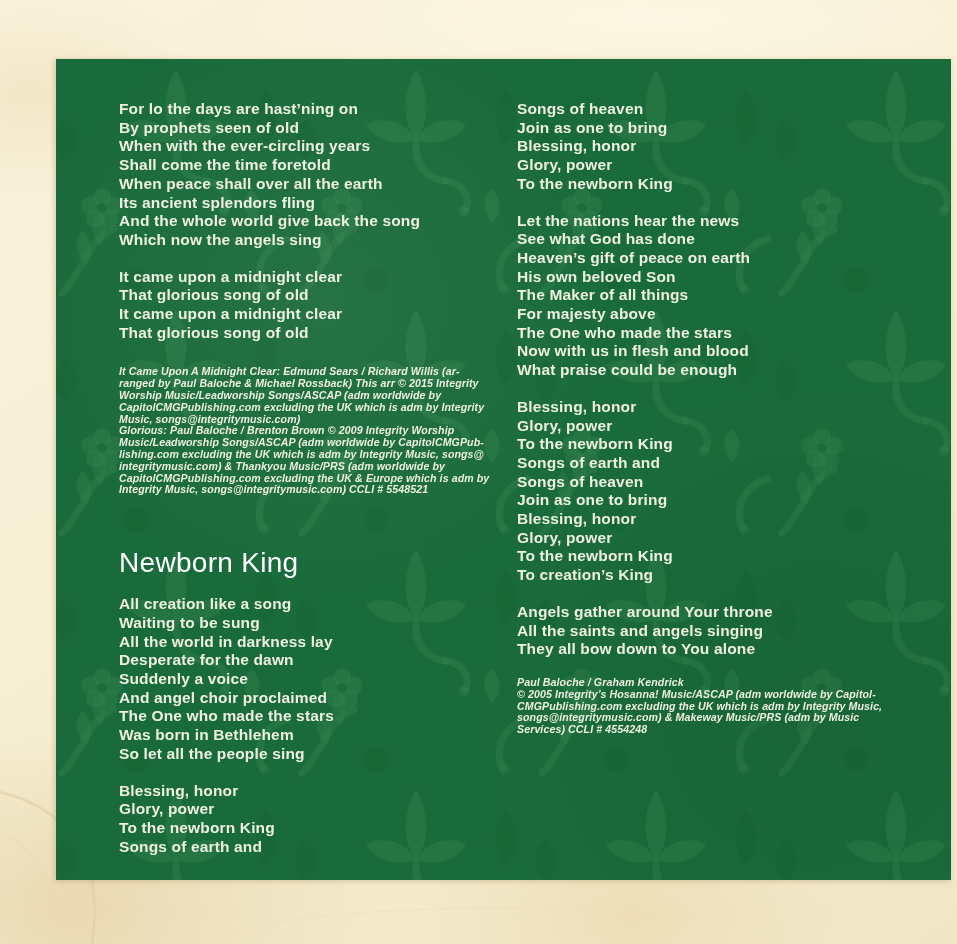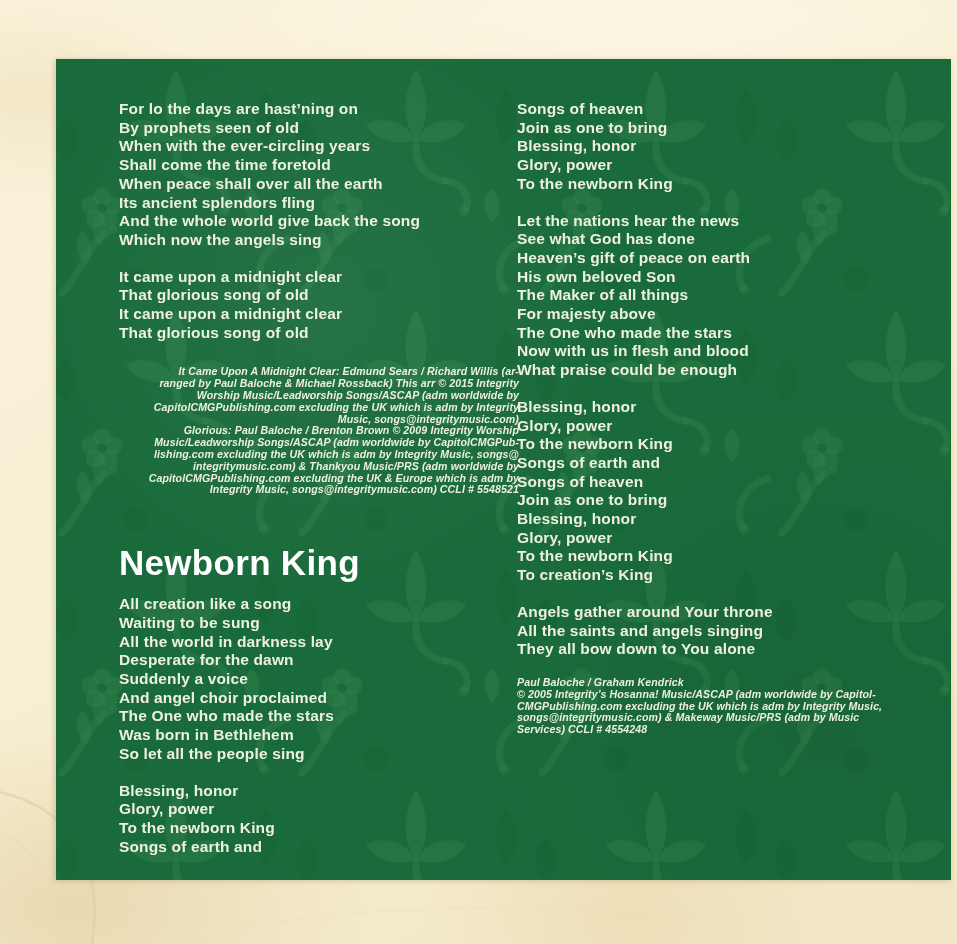--- a/index.html
+++ b/index.html
@@ -75,27 +75,27 @@
     letter-spacing: 0.15px;
   }
   .credits {
     font-size: 10.6px;
     line-height: 11.8px;
     font-weight: 700;
     font-style: italic;
     letter-spacing: 0.1px;
     margin: 0;
   }
-  .credits-left  { margin-top: 24px; text-align: right; }
+  .credits-left  { margin-top: 24px; }
   .credits-right { margin-top: 16px; }
   .song-title {
     margin: 50px 0 15px 0;
-    font-size: 35px;
+    font-size: 28px;
     line-height: 34px;
-    font-weight: 700;
+    font-weight: 400;
     letter-spacing: 0.3px;
     color: var(--title-color, #ffffff);
   }
 </style>
 </head>
 <body>
 
 <div id="app">
 
   <div class="paper"></div>

